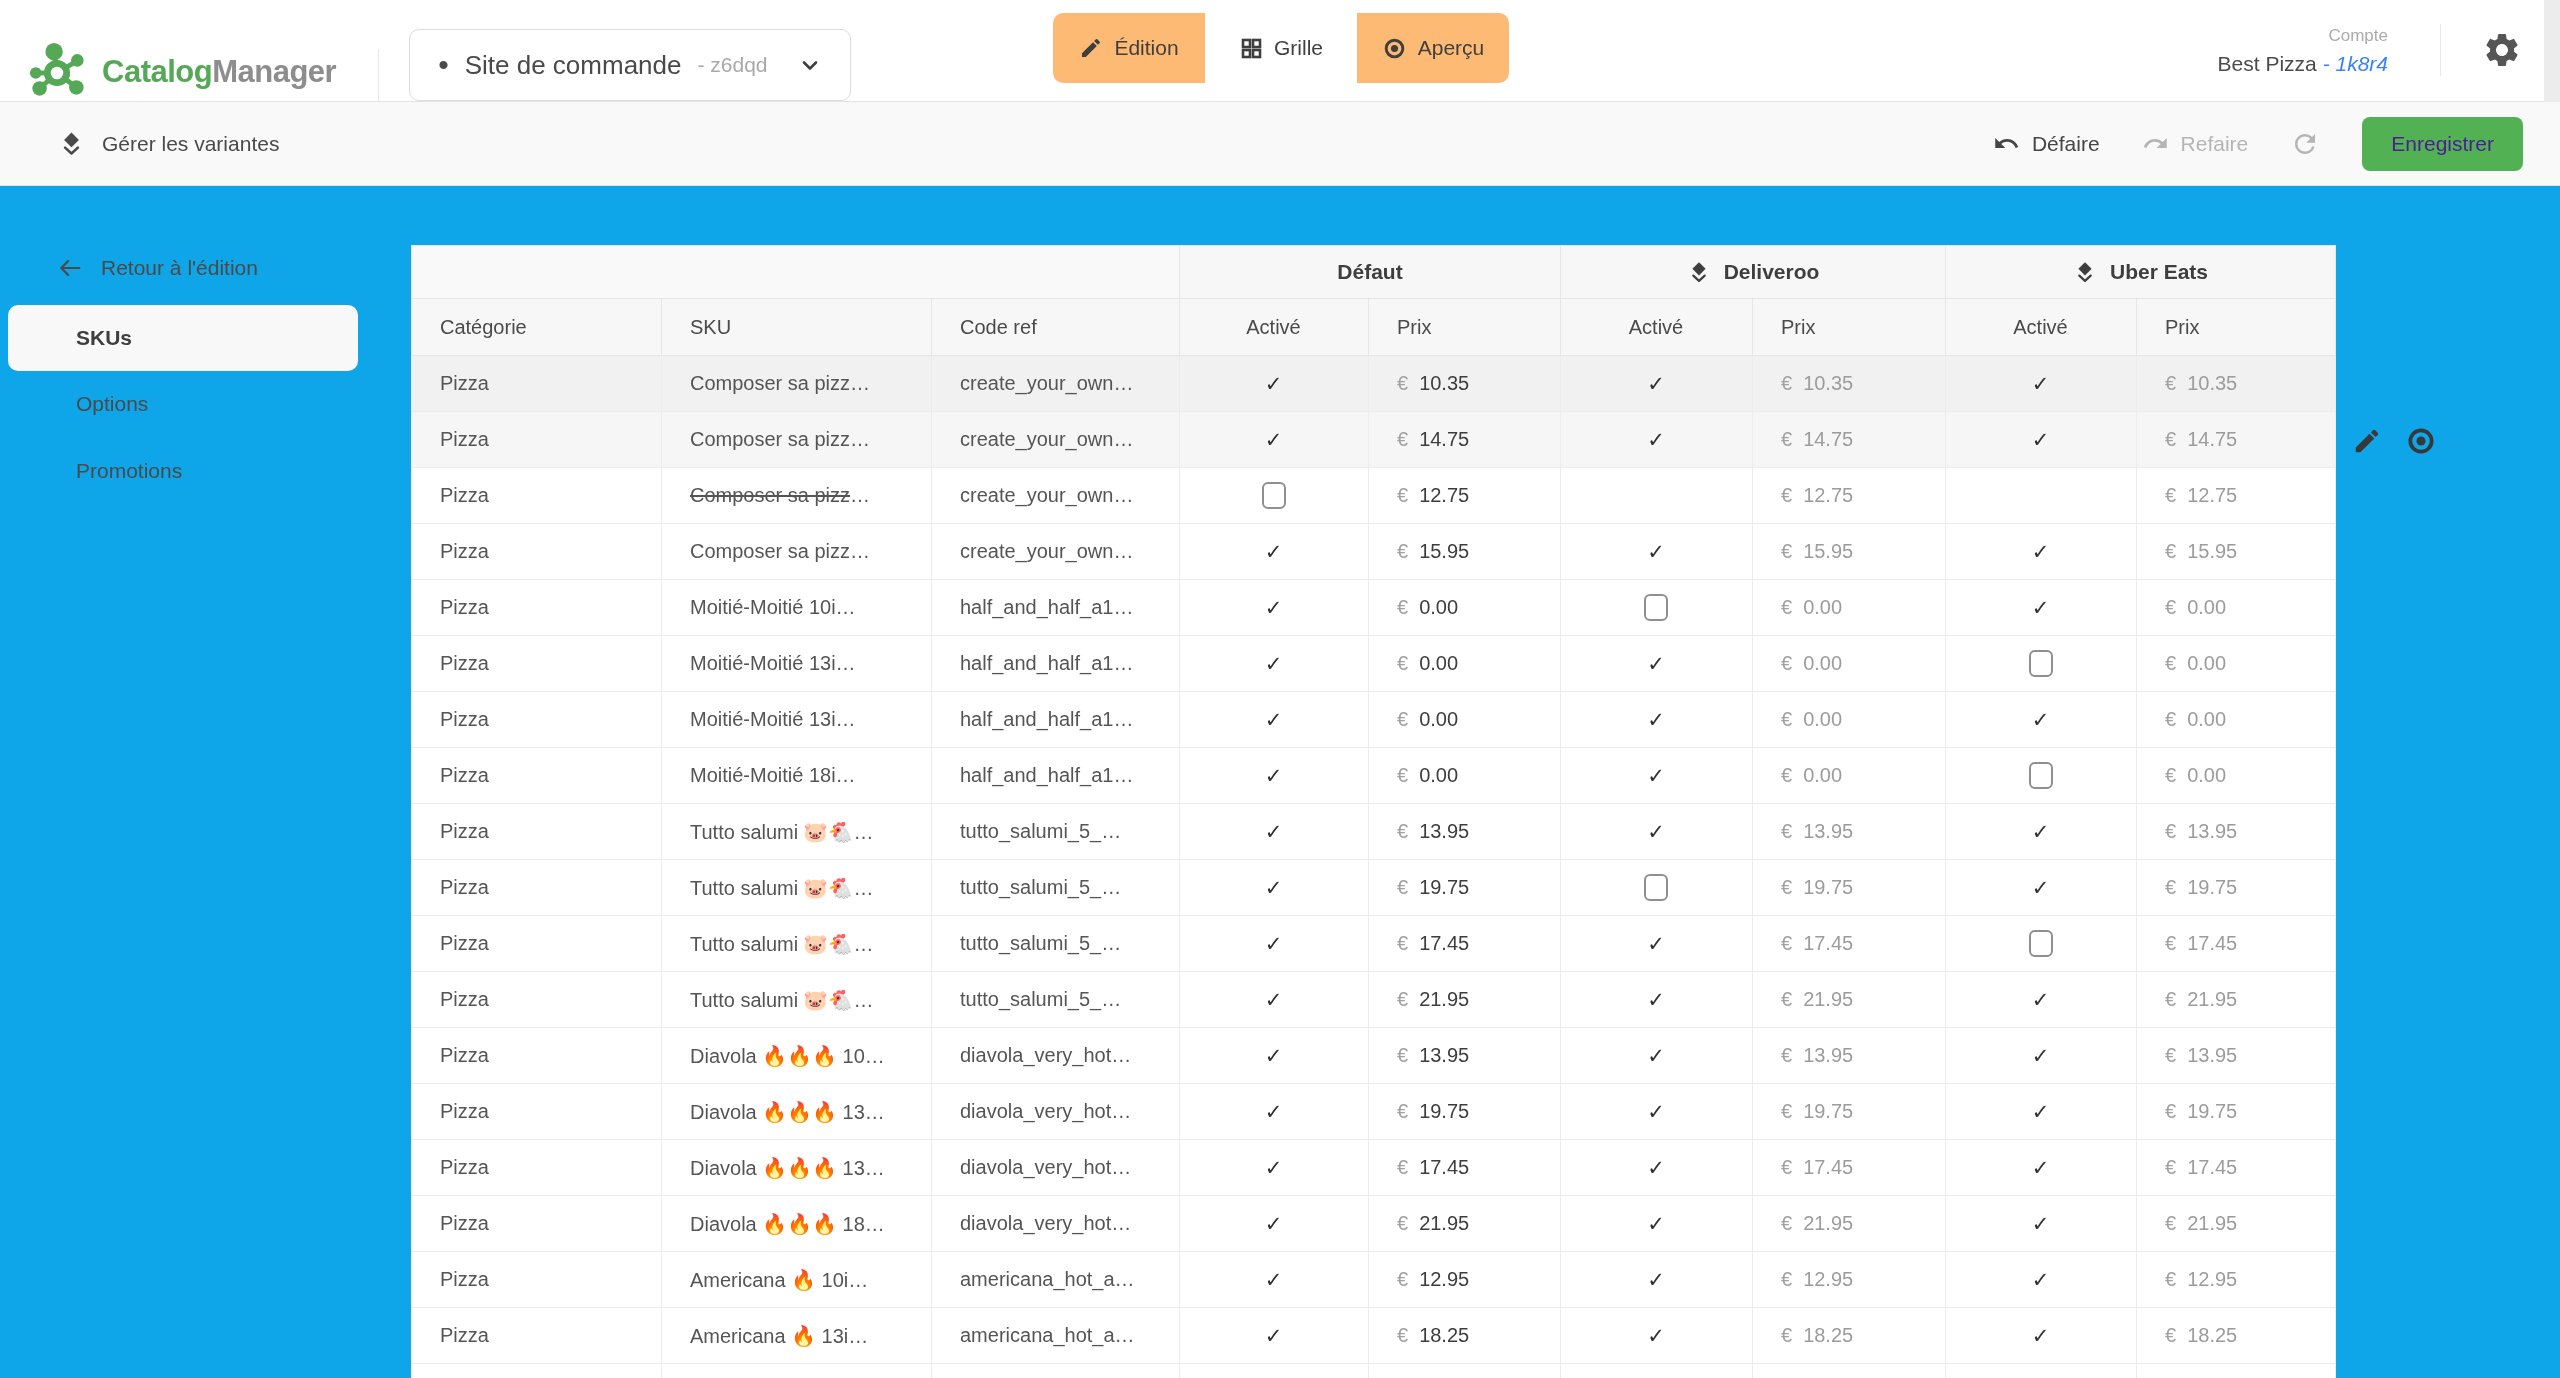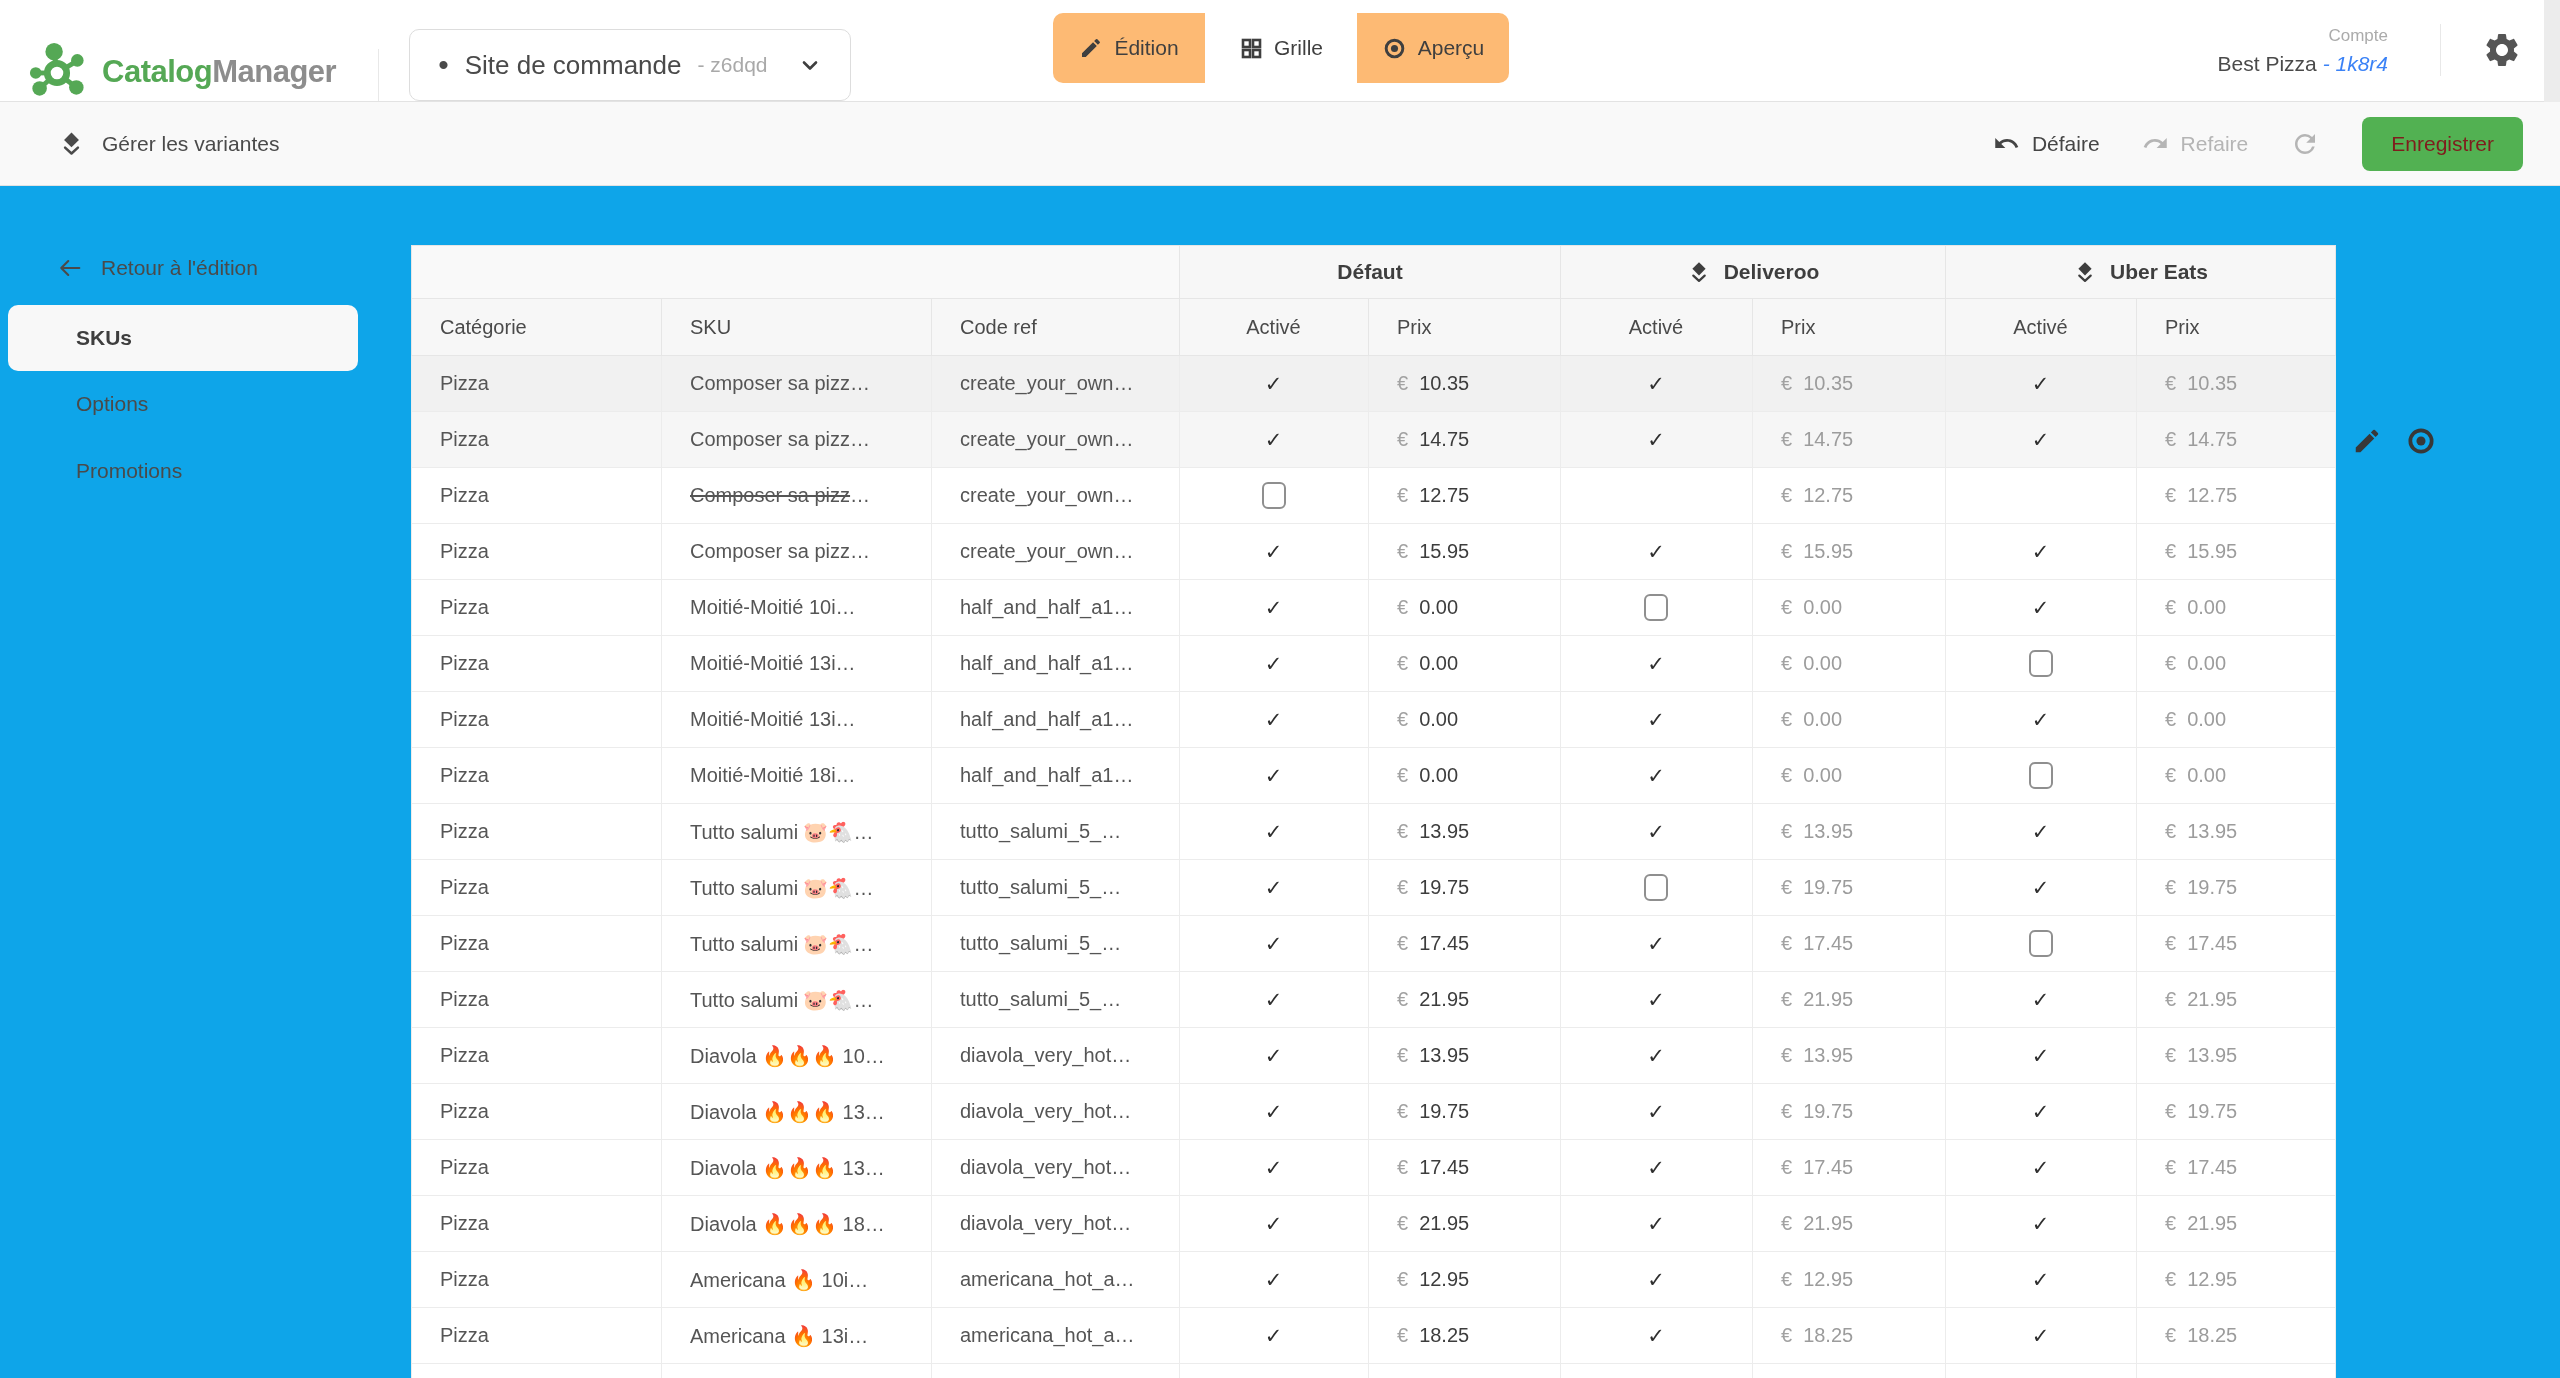--- a/index.html
+++ b/index.html
@@ -38,21 +38,21 @@
 
   
   .toolbar{position:absolute;top:102px;left:0;right:0;height:83px;background:#f9f9f9;
            border-bottom:1px solid #e2e2e2;}
   .variants-btn{position:absolute;left:58px;top:0;height:83px;display:flex;align-items:center;
                 gap:17px;font-size:21px;color:#4a4a4a;cursor:pointer;}
   .toolbar-right{position:absolute;right:37px;top:0;height:83px;display:flex;align-items:center;gap:42px;}
   .tb-act{display:flex;align-items:center;gap:12px;font-size:21px;cursor:pointer;white-space:nowrap;}
   .tb-act.enabled{color:#454545;}
   .tb-act.disabled{color:#b5b5b5;}
-  .save-btn{background:#52b152;color:#7f1d1d;font-size:21px;height:54px;padding:0 29px;
+  .save-btn{background:#52b152;color:#4c1d95;font-size:21px;height:54px;padding:0 29px;
             border-radius:8px;display:flex;align-items:center;cursor:pointer;}
 
   
   .content{position:absolute;top:186px;left:0;right:0;bottom:0;background:#0ea5e9;overflow:hidden;}
 
   .back-link{position:absolute;left:56px;top:68px;display:flex;align-items:center;gap:17px;
              font-size:21px;color:#4a4a4a;cursor:pointer;}
   .side-pill{position:absolute;left:8px;top:119px;width:350px;height:66px;background:#f8f8f8;
              border-radius:10px;display:flex;align-items:center;padding-left:68px;box-sizing:border-box;
              font-size:21px;font-weight:700;color:#3e3e3e;cursor:pointer;}

